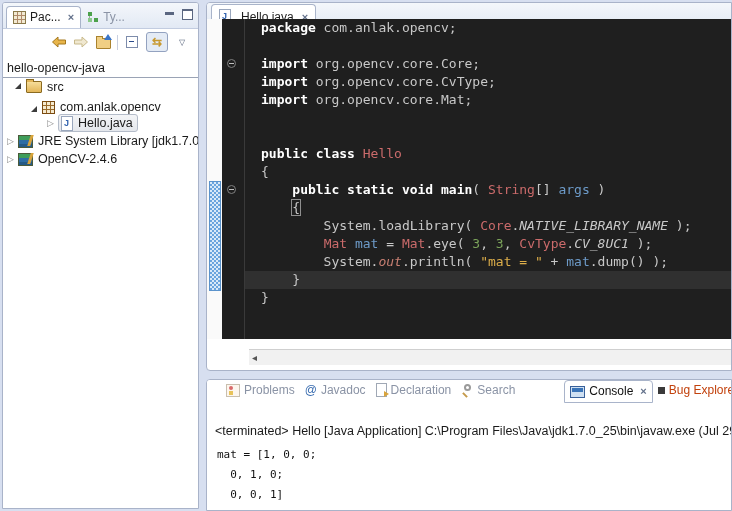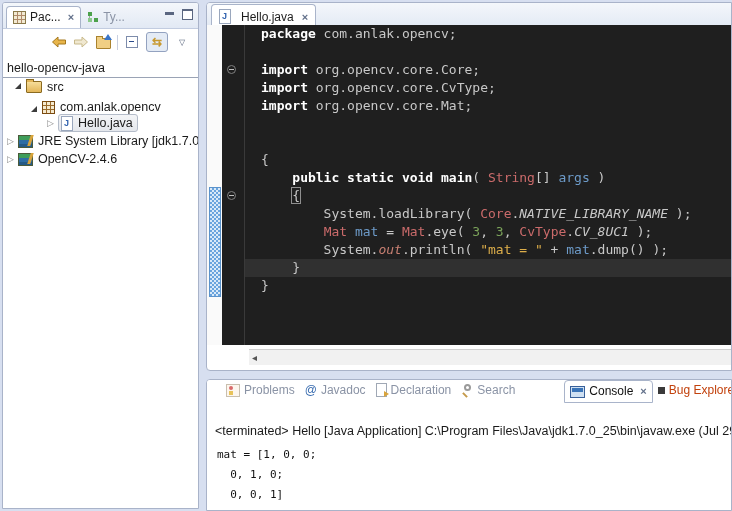--- a/index.html
+++ b/index.html
@@ -49,21 +49,21 @@
   .i-jfile::before{content:"J";position:absolute;left:2px;top:1px;font-size:9px;font-weight:bold;color:#3565b0;font-family:"Liberation Sans",sans-serif;}
   .i-library{width:13px;height:11px;background:linear-gradient(to bottom,#3f9d5a 0 4px,#2e6da4 4px 8px,#255a86 8px 11px);border:1px solid #4a5a3a;position:relative;}
   .i-library::after{content:"";position:absolute;right:0px;top:-1px;width:3px;height:11px;background:#d9a43c;transform:skewX(-18deg);}
   .sel-box{display:flex;align-items:center;border:1px solid #b4bcc9;border-radius:3px;
            background:linear-gradient(#f4f5f7,#e4e7ec);padding:0 4px 0 2px;height:16px;}
 
   
   #editor-panel{left:206px;top:2px;width:526px;height:369px;border-radius:4px 0 0 4px;overflow:hidden;}
   .etab{display:flex;align-items:center;gap:5px;margin-left:4px;padding:4px 7px;background:#fff;
         border:1px solid #a9b4ca;border-bottom:none;border-radius:4px 4px 0 0;font-size:12px;color:#1d1d1d;}
-  .editor-content{position:absolute;left:0;top:22px;right:0;height:320px;background:#fafafa;display:flex;}
+  .editor-content{position:absolute;left:0;top:16px;right:0;height:320px;background:#fafafa;display:flex;}
   .editor-margin{width:15px;position:relative;background:#fafafa;flex:none;}
   .range-indicator{position:absolute;left:2px;top:162px;width:10px;height:108px;border:1px solid #5b93cc;
         background-color:#d9e9f8;
         background-image:linear-gradient(45deg,#6aa4dd 25%,transparent 25%,transparent 75%,#6aa4dd 75%),
                          linear-gradient(45deg,#6aa4dd 25%,transparent 25%,transparent 75%,#6aa4dd 75%);
         background-size:4px 4px;background-position:0 0,2px 2px;}
   .editor-dark{flex:1;display:flex;background:#1f1f1f;overflow:hidden;}
   .gutter{width:22px;flex:none;position:relative;border-right:1px solid #3a3a3a;background:#1f1f1f;}
   .fold-minus{position:absolute;left:5px;width:9px;height:9px;border:1px solid #7f7f7f;border-radius:50%;box-sizing:border-box;}
   .fold-minus::before{content:"";position:absolute;left:1px;top:3px;width:5px;height:1px;background:#c0c0c0;}
@@ -215,20 +215,21 @@
             <span class="fold-minus" style="top: 166px;"></span>
           </div>
         <div class="code" id="code-lines">
             <div class="code-line"><span class="tok-kw">package</span><span class="tok-pl"> com.anlak.opencv;</span></div>
             <div class="code-line"></div>
             <div class="code-line"><span class="tok-kw">import</span><span class="tok-pl"> org.opencv.core.Core;</span></div>
             <div class="code-line"><span class="tok-kw">import</span><span class="tok-pl"> org.opencv.core.CvType;</span></div>
             <div class="code-line"><span class="tok-kw">import</span><span class="tok-pl"> org.opencv.core.Mat;</span></div>
             <div class="code-line"></div>
             <div class="code-line"></div>
+            <div class="code-line"><span class="tok-kw">public class</span><span class="tok-pl"> </span><span class="tok-ty">Hello</span></div>
             <div class="code-line"><span class="tok-pl">{</span></div>
             <div class="code-line"><span class="tok-pl">    </span><span class="tok-kw">public static void main</span><span class="tok-pl">( </span><span class="tok-ty">String</span><span class="tok-pl">[] </span><span class="tok-va">args</span><span class="tok-pl"> )</span></div>
             <div class="code-line"><span class="tok-pl">    </span><span class="tok-bb">{</span></div>
             <div class="code-line"><span class="tok-pl">        System.</span><span class="tok-sm">loadLibrary</span><span class="tok-pl">( </span><span class="tok-ty">Core</span><span class="tok-pl">.</span><span class="tok-sf">NATIVE_LIBRARY_NAME</span><span class="tok-pl"> );</span></div>
             <div class="code-line"><span class="tok-pl">        </span><span class="tok-ty">Mat</span><span class="tok-pl"> </span><span class="tok-va">mat</span><span class="tok-pl"> = </span><span class="tok-ty">Mat</span><span class="tok-pl">.</span><span class="tok-sm">eye</span><span class="tok-pl">( </span><span class="tok-nu">3</span><span class="tok-pl">, </span><span class="tok-nu">3</span><span class="tok-pl">, </span><span class="tok-ty">CvType</span><span class="tok-pl">.</span><span class="tok-sf">CV_8UC1</span><span class="tok-pl"> );</span></div>
             <div class="code-line"><span class="tok-pl">        System.</span><span class="tok-of">out</span><span class="tok-pl">.println( </span><span class="tok-st">"mat = "</span><span class="tok-pl"> + </span><span class="tok-va">mat</span><span class="tok-pl">.dump() );</span></div>
             <div class="code-line hl"><span class="tok-pl">    }</span></div>
             <div class="code-line"><span class="tok-pl">}</span></div>
             <div class="code-line"></div>
             <div class="code-line"></div>

